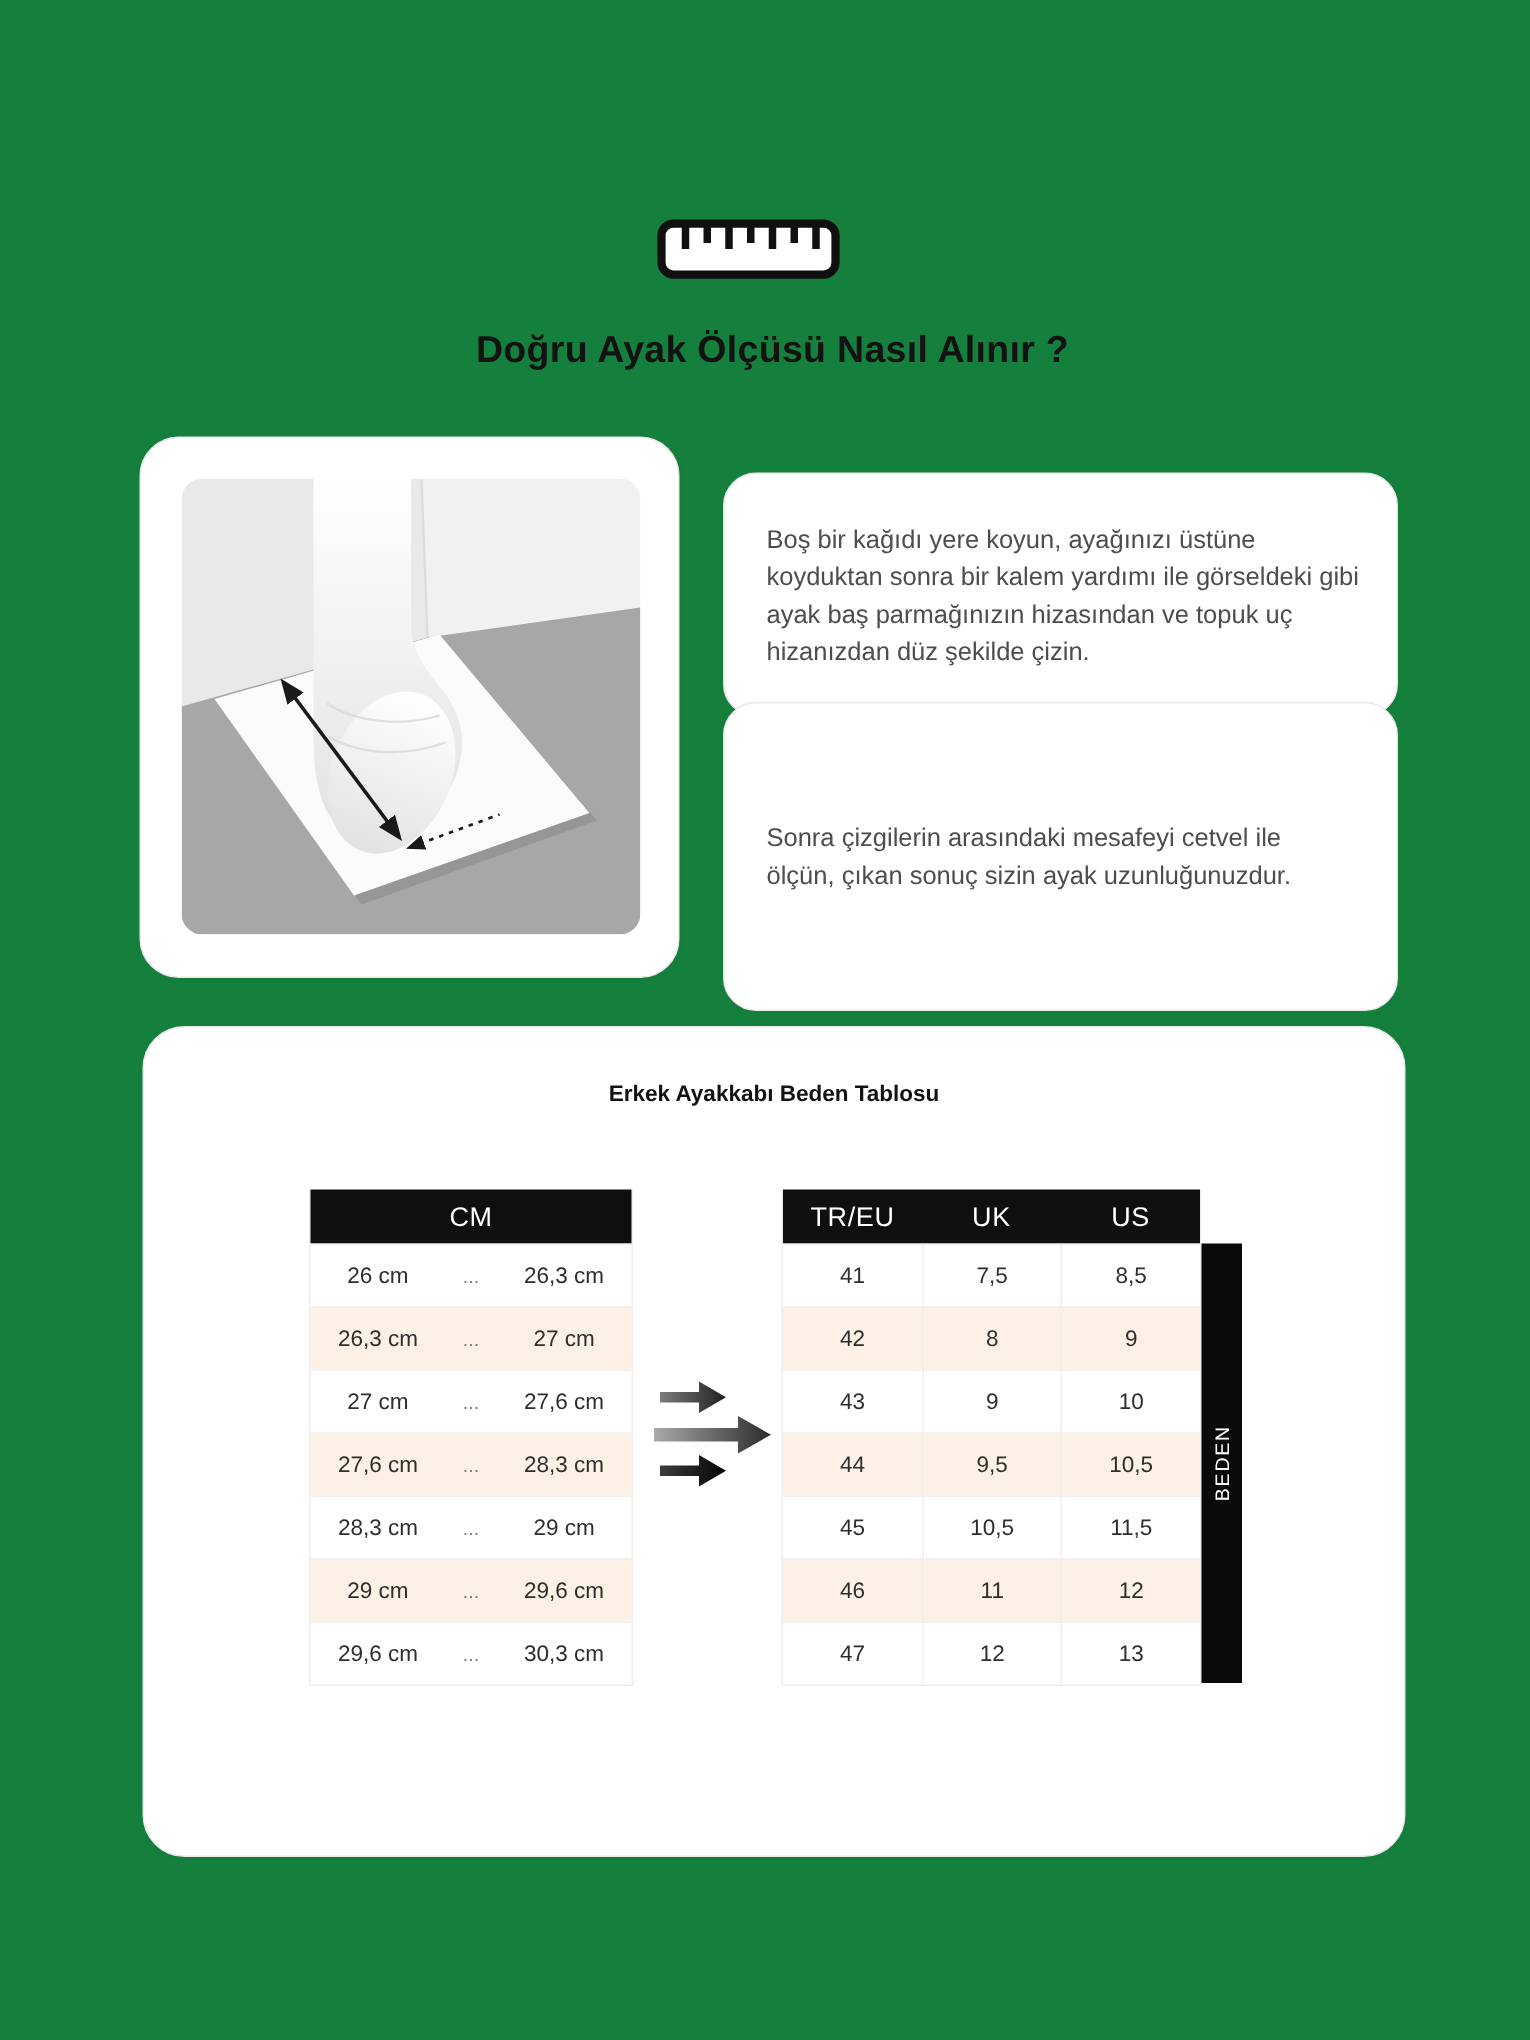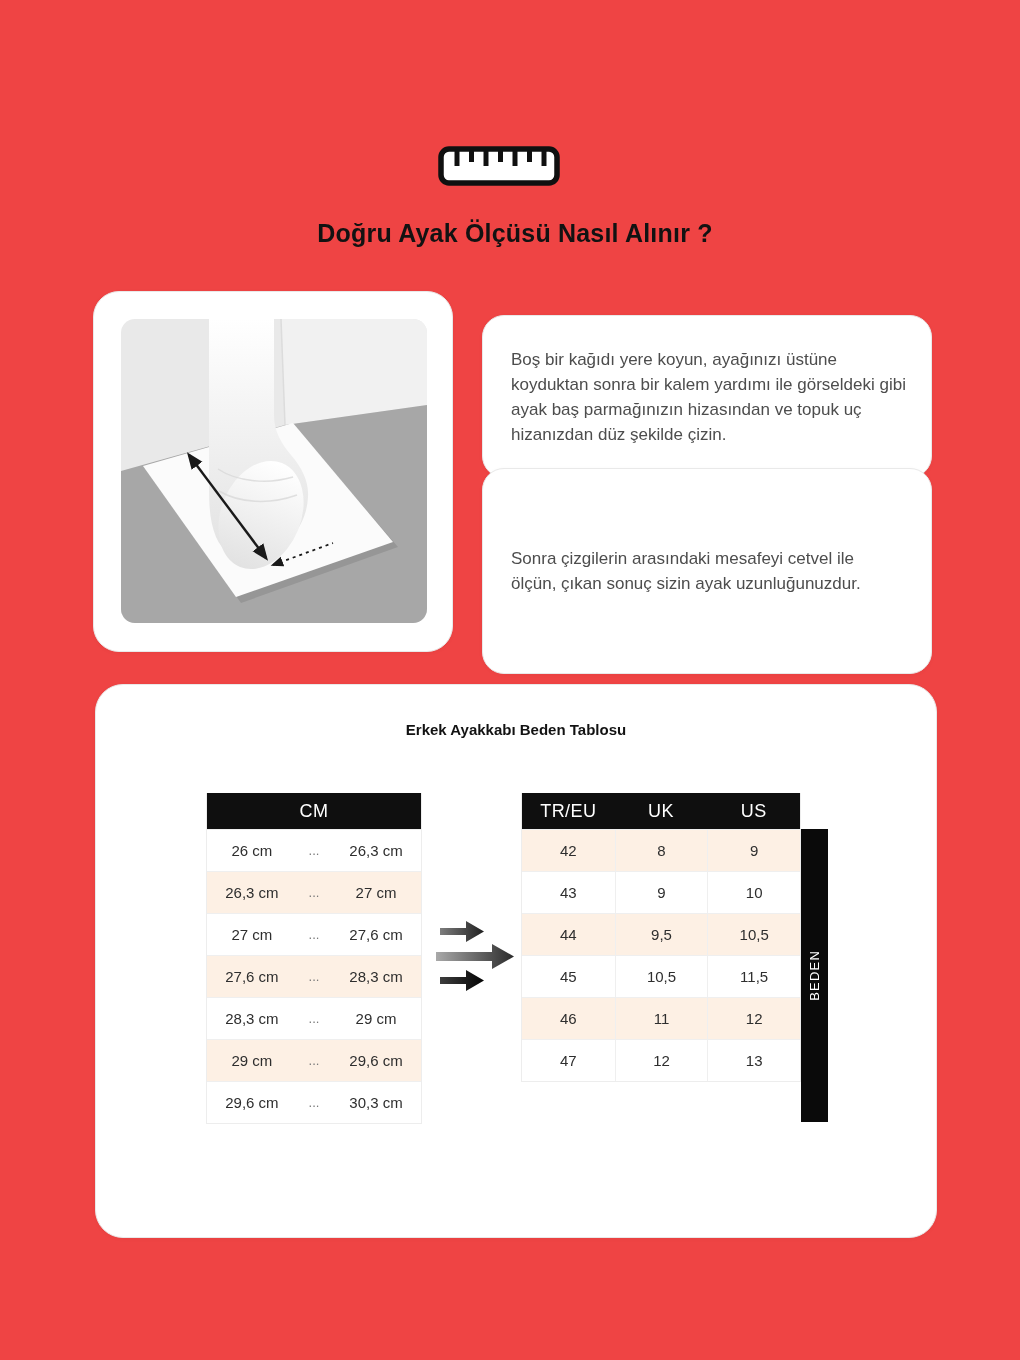--- a/index.html
+++ b/index.html
@@ -1,19 +1,19 @@
 <!DOCTYPE html>
 <html lang="tr"><head>
 <meta charset="utf-8">
 <style>
   * { margin:0; padding:0; box-sizing:border-box; }
   html,body { background:#ffffff; font-family:"Liberation Sans", sans-serif; }
   .page {
     position:relative; width:1020px; height:1360px; margin:0 auto;
-    background:#ef4444; overflow:hidden; color:#1c1c1c;
+    background:#15803d; overflow:hidden; color:#1c1c1c;
   }
   .abs { position:absolute; }
 
   
   .ruler-wrap { left:437px; top:145px; width:124px; height:42px; }
   .main-title {
     left:0; top:219px; width:1030px; text-align:center;
     font-size:25px; font-weight:bold; color:#121212; letter-spacing:.2px;
   }
 
@@ -208,20 +208,25 @@
         <polygon fill="url(#ag3)" points="4,58 30,58 30,51 48,61.5 30,72 30,65 4,65"></polygon>
       </svg>
     </div>
 
     <div class="tbl size-table">
       <div class="tbl-header">
         <span>TR/EU</span>
         <span>UK</span>
         <span>US</span>
       </div>
+      <div class="tbl-row">
+        <span>41</span>
+          <span>7,5</span>
+          <span>8,5</span>
+      </div>
       <div class="tbl-row alt">
         <span>42</span>
           <span>8</span>
           <span>9</span>
       </div>
       <div class="tbl-row">
         <span>43</span>
           <span>9</span>
           <span>10</span>
       </div>

